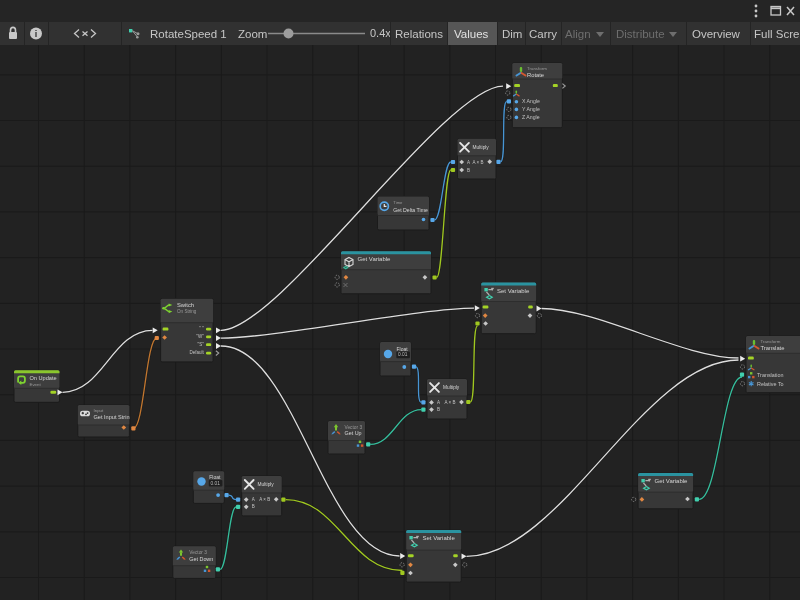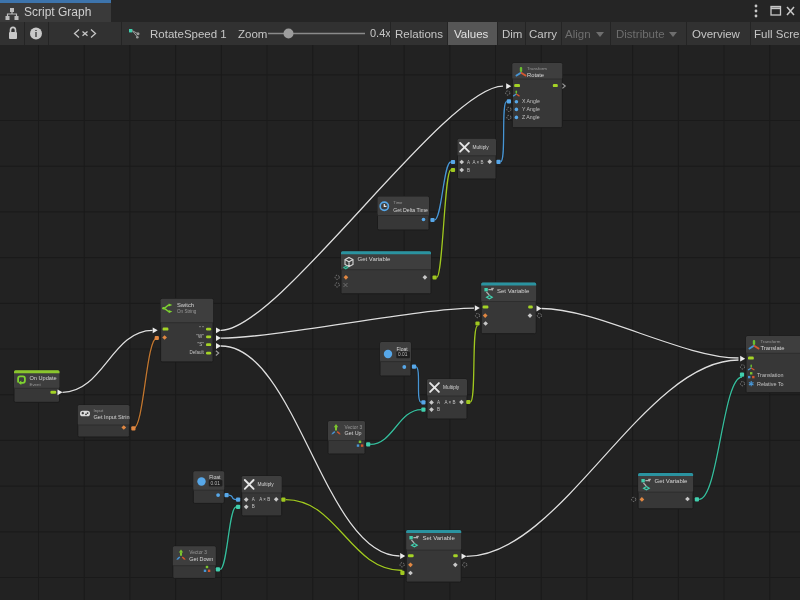--- a/index.html
+++ b/index.html
@@ -8,31 +8,20 @@
 #tab { position:absolute; left:0; top:0; width:111px; height:22px; background:#3a3a3a;
   border-top:3px solid #3d74ac; color:#cfcfcf; font-size:12px; line-height:19px; }
 #tab span { margin-left:24px; }
 .wicon { position:absolute; top:0; height:22px; color:#c8c8c8; }
 #toolbar { position:absolute; left:0; top:22px; width:800px; height:23px; background:#313131;
   color:#c6c6c6; font-size:11.5px; }
 #canvas { position:absolute; left:0; top:45px; width:800px; height:555px; background:#222222; }
 </style></head>
 <body>
 <div id="titlebar">
-  <div id="tab">
-    <svg width="14" height="14" style="position:absolute;left:5px;top:4px" viewBox="0 0 14 14">
-      <g fill="#bdbdbd">
-          <rect x="5" y="1" width="4" height="4"></rect>
-          <rect x="0.5" y="9" width="4" height="4"></rect>
-          <rect x="9.5" y="9" width="4" height="4"></rect>
-        </g>
-      <path d="M7,5 L7,7 M2.5,9 L2.5,7 L11.5,7 L11.5,9" stroke="#bdbdbd" stroke-width="1.2" fill="none"></path>
-    </svg>
-    <span>Script Graph</span>
-  </div>
   <svg class="wicon" style="left:752px" width="48" height="22" viewBox="0 0 48 22">
     <g fill="#c8c8c8">
         <circle cx="4" cy="6" r="1.4"></circle>
         <circle cx="4" cy="11" r="1.4"></circle>
         <circle cx="4" cy="16" r="1.4"></circle>
       </g>
     <g stroke="#c8c8c8" fill="none">
         <rect x="19" y="6.5" width="9.5" height="8.5" stroke-width="1.3"></rect>
         <line x1="19" y1="8.3" x2="28.5" y2="8.3" stroke-width="1.8"></line>
       </g>

